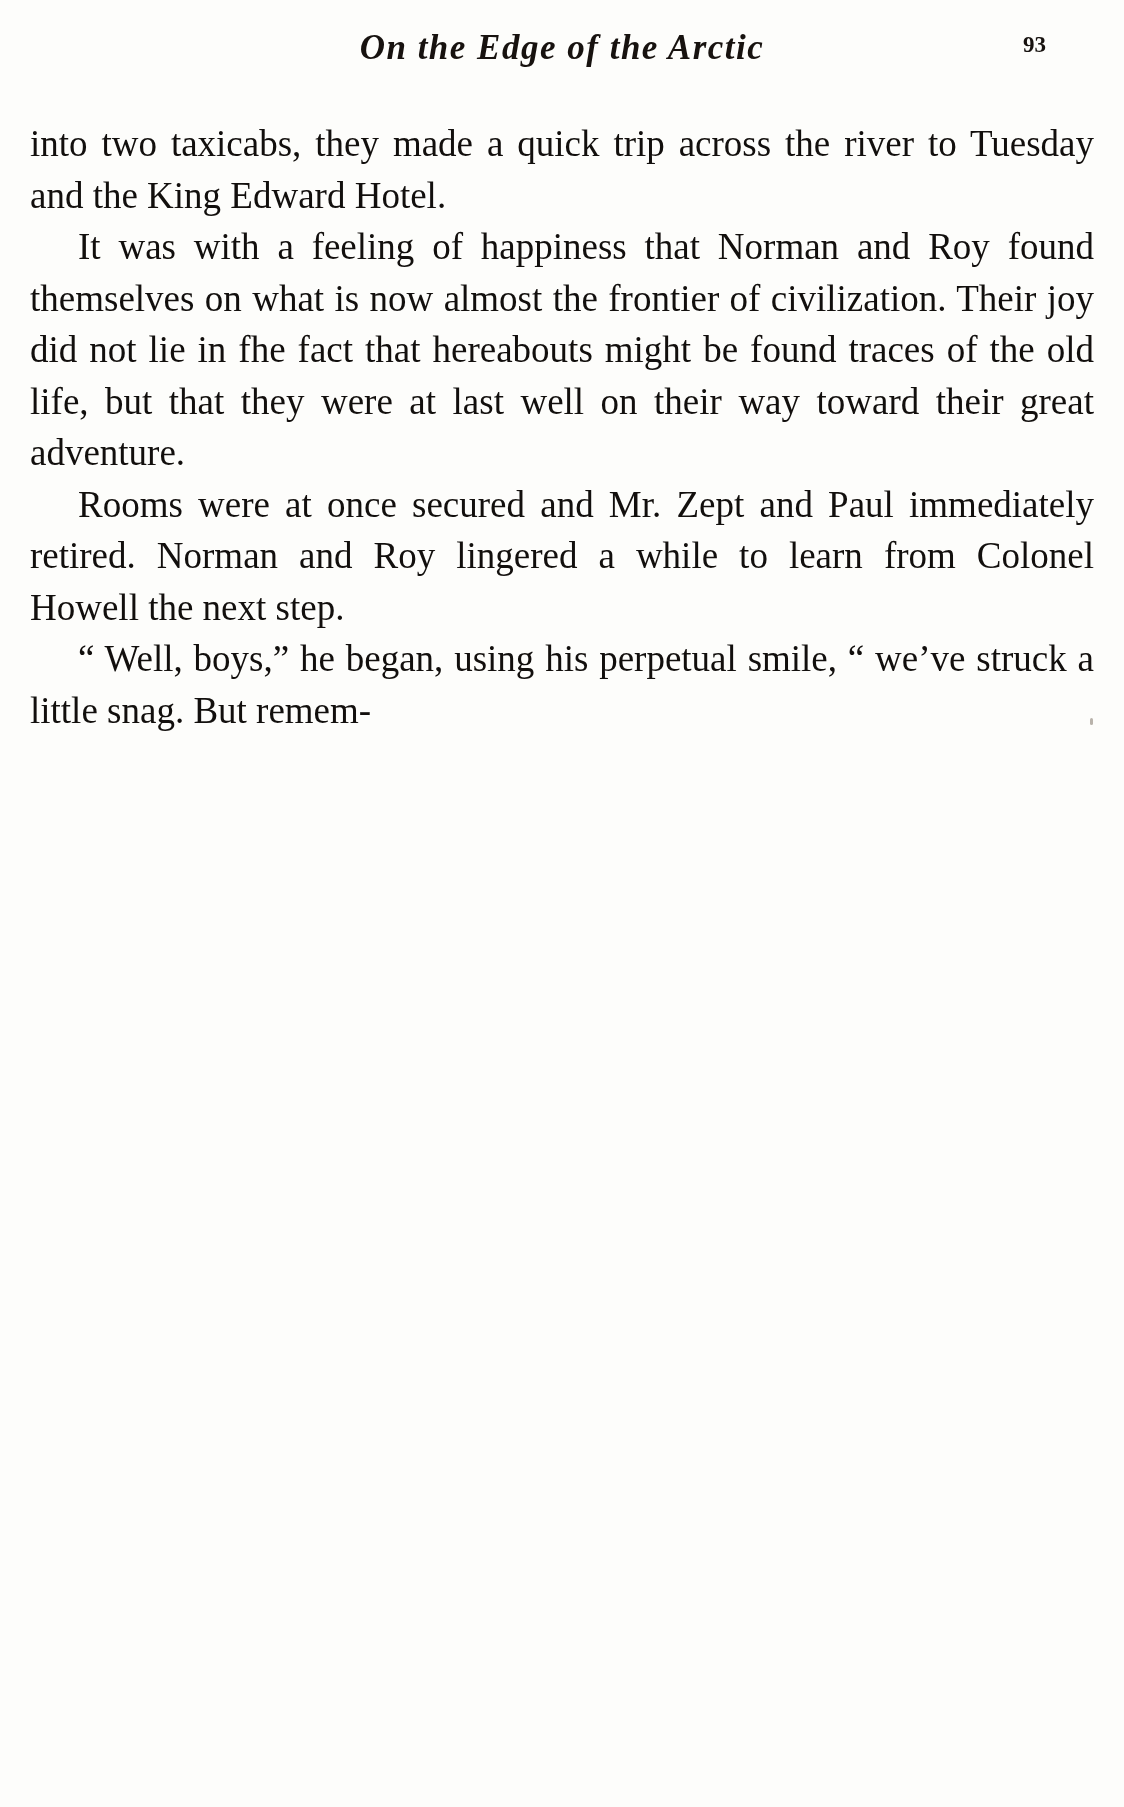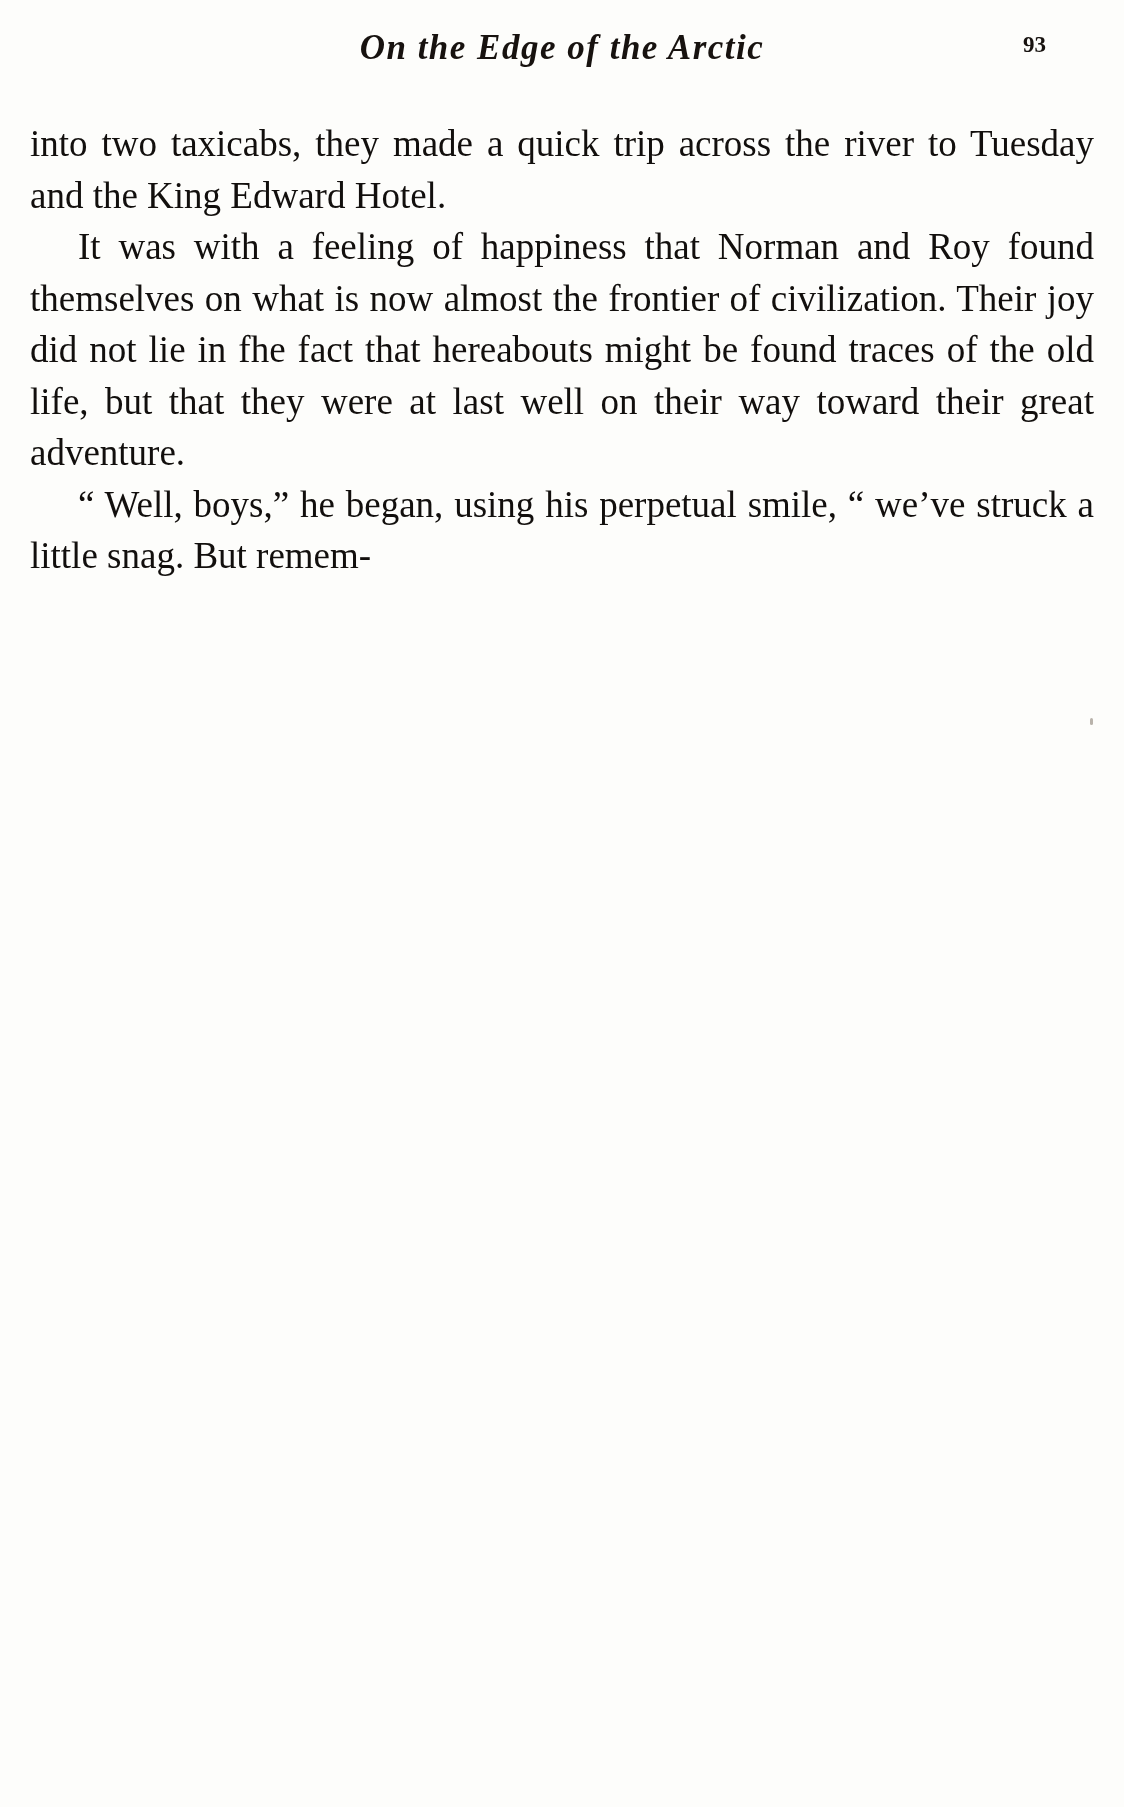--- a/index.html
+++ b/index.html
@@ -87,18 +87,19 @@
 <div class="page">
 
   <div class="header">
     <div class="running-head">On the Edge of the Arctic</div>
     <div class="folio">93</div>
   </div>
 
   <div class="body-text">
     <p class="para">into two taxicabs, they made a quick trip across the river to Tuesday and the King Edward Hotel.</p>
     <p class="para indent">It was with a feeling of happiness that Norman and Roy found themselves on what is now almost the frontier of civilization.  Their joy did not lie in fhe fact that hereabouts might be found traces of the old life, but that they were at last well on their way toward their great adventure.</p>
+    <p class="para indent">Rooms were at once secured and Mr. Zept and Paul immediately retired.  Norman and Roy lingered a while to learn from Colonel Howell the next step.</p>
     <p class="para indent">“ Well, boys,” he began, using his perpetual smile, “ we’ve struck a little snag.   But remem-</p>
   </div>
 
   <div class="speck" style="left:1090px; top:718px;"></div>
 
 </div>
 
 </body></html>

